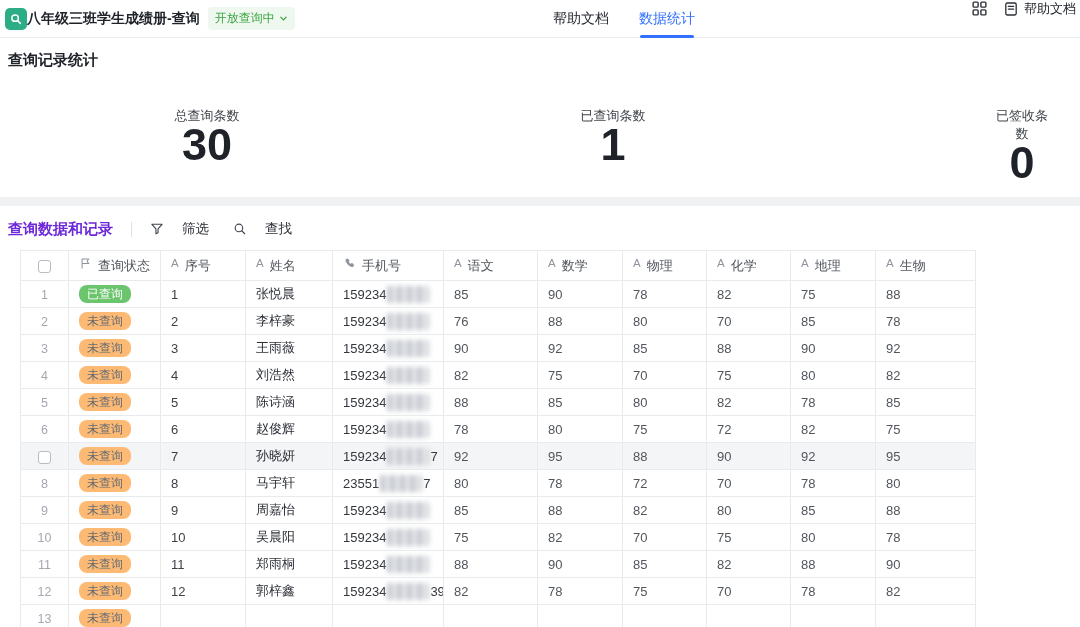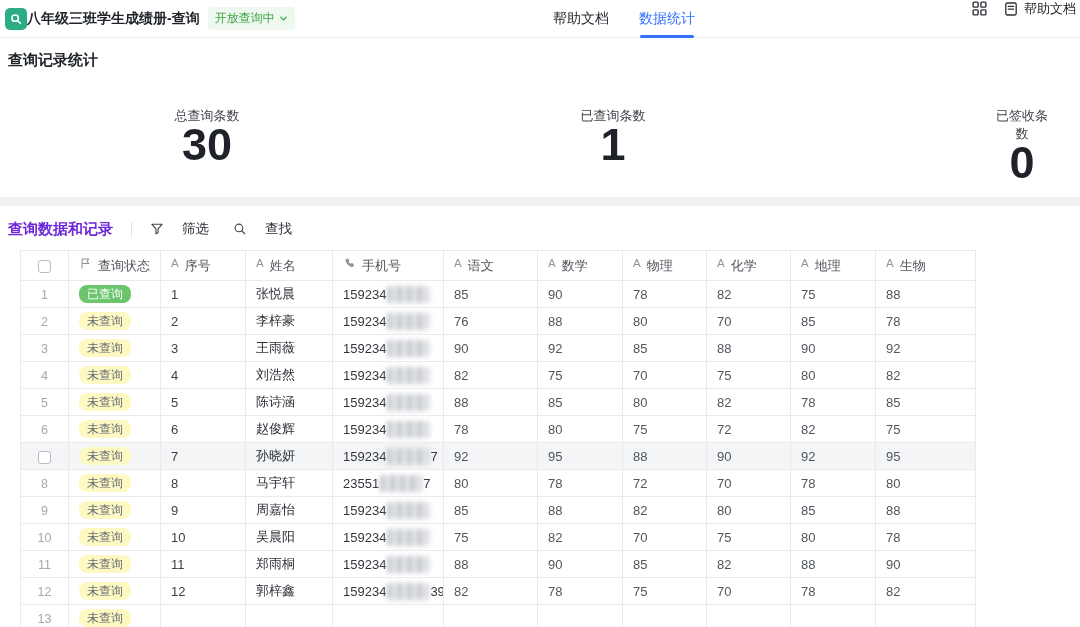--- a/index.html
+++ b/index.html
@@ -43,21 +43,21 @@
   .table-wrap{position:absolute;left:20px;top:250px;width:957px;height:377px;overflow:hidden}
   table{border-collapse:collapse;table-layout:fixed;width:955px;font-size:13px;background:#fff}
   th,td{border:1px solid #e9eaec;height:27px;padding:0 4px 0 10px;text-align:left;font-weight:400;overflow:hidden;white-space:nowrap;color:#3d4248}
   thead th{height:30px;color:#51565d;cursor:pointer}
   .th-in{display:flex;align-items:flex-start;gap:6px}
   .hic-a{font-size:11.5px;color:#8f959e}
   .c-num{text-align:center;padding:0}
   .row-index{font-size:12.5px;color:#a4a8af}
   .badge{display:inline-block;font-size:12px;line-height:14px;padding:2px 8px;border-radius:8px}
   .badge.ok{background:var(--badge-green);color:#fff}
-  .badge.no{background:#fef9c3;color:#646a73}
+  .badge.no{background:#fdba74;color:#646a73}
   tr.hl td{background:#f4f5f6}
   .cb{width:13px;height:13px;border:1px solid #b6bcc6;border-radius:3px;display:inline-block;background:#fff;vertical-align:middle;cursor:pointer}
   .c-name{color:#2b2f36}
   .c-score{color:#51565d}
   .c-phone{color:#33373d}
   .blur{display:inline-block;vertical-align:-4px;width:42px;height:17px;margin:0 1px;border-radius:2px;
         background:repeating-linear-gradient(90deg,#c3c6cc 0 5px,#e6e8ec 5px 10px);filter:blur(2.5px)}
 </style>
 </head>
 <body>

